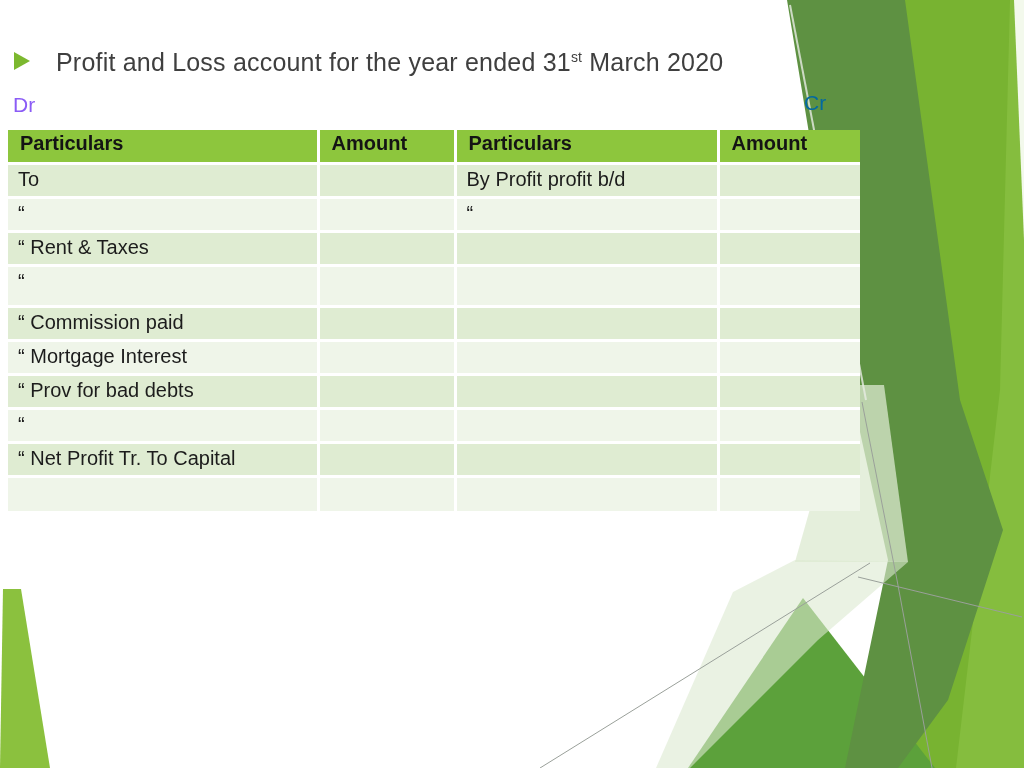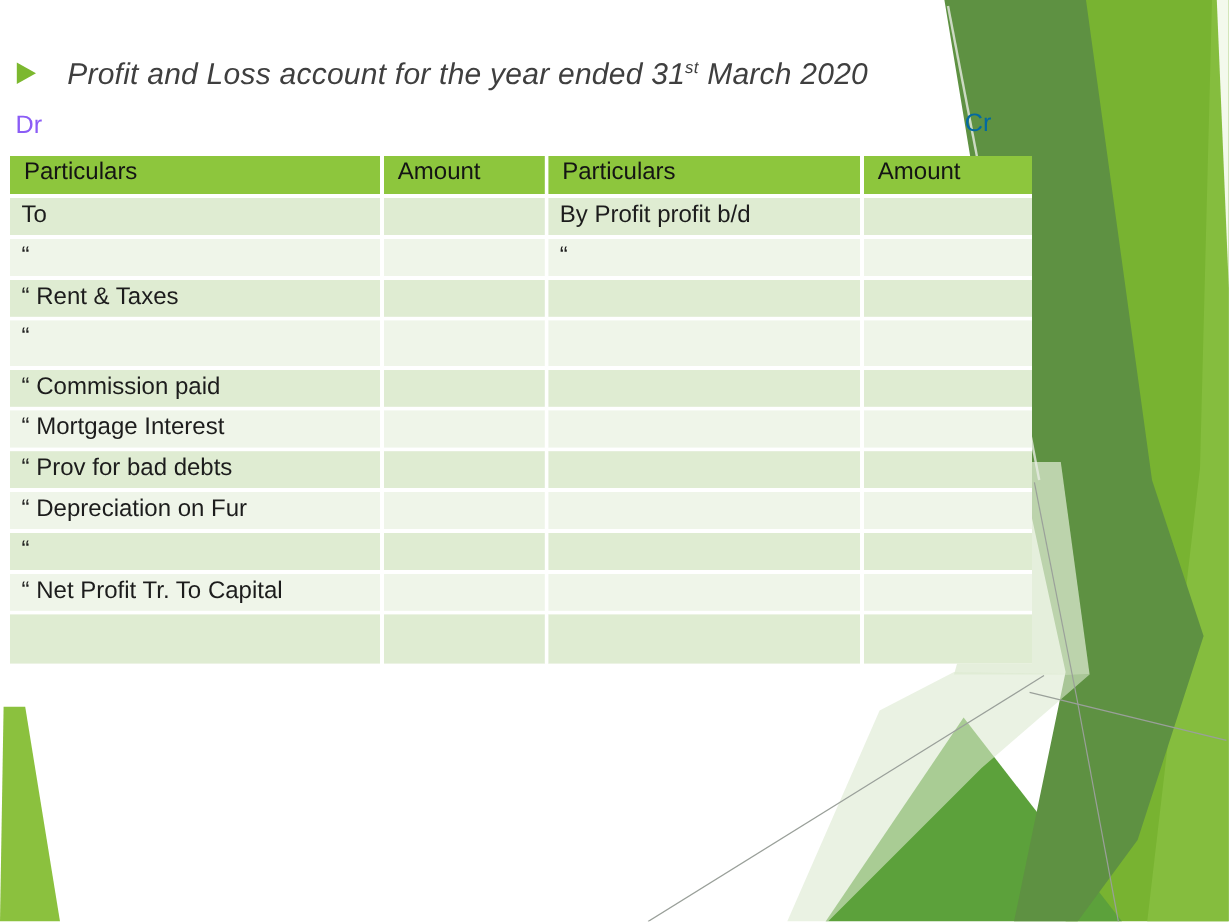--- a/index.html
+++ b/index.html
@@ -14,21 +14,21 @@
   
   .title-row{
     position:absolute;left:14px;top:48px;z-index:3;display:flex;align-items:flex-start;
   }
   .bullet-triangle{
     width:0;height:0;margin-top:4px;
     border-top:9px solid transparent;border-bottom:9px solid transparent;
     border-left:16px solid #7cb82f;
   }
   .title-text{
-    margin-left:26px;font-size:25px;color:#3f3f3f;letter-spacing:0.2px;font-style:italic;
+    margin-left:26px;font-size:25px;color:#3f3f3f;letter-spacing:0.2px;
   }
   .title-text .sup{font-size:14px;vertical-align:9px;}
   .dr-label{
     position:absolute;left:13px;top:93px;z-index:3;font-size:21px;color:#8b5cf6;
   }
   .cr-label{
     position:absolute;left:804px;top:91px;z-index:3;font-size:21px;color:#0369a1;
   }
   
   table.pl{
@@ -36,21 +36,21 @@
     width:852px;border-collapse:collapse;table-layout:fixed;
     background:#ffffff;
   }
   table.pl th, table.pl td{
     border-right:3px solid #ffffff;border-bottom:3px solid #ffffff;
     padding:3px 10px 0 10px;vertical-align:top;overflow:hidden;white-space:nowrap;
     font-size:20px;color:#1c1c1c;text-align:left;
   }
   table.pl th:last-child, table.pl td:last-child{border-right:none;}
   table.pl thead th{
-    background:#8dc63d;font-weight:normal;color:#141414;height:30px;
+    background:#8dc63d;font-weight:bold;color:#141414;height:30px;
     padding-top:2px;padding-left:12px;
   }
   table.pl tbody tr{height:34px;padding-left:25px;}
   table.pl tbody tr:nth-child(4){height:41px;}
   table.pl tbody tr:nth-child(11){height:42px;}
   table.pl tbody tr:nth-child(odd) td{background:#dfecd2;}
   table.pl tbody tr:nth-child(even) td{background:#eff5e9;}
   table.pl tbody tr:last-child td{border-bottom:none;}
 </style>
 </head>
@@ -134,26 +134,20 @@
       <td></td>
       <td></td>
     </tr>
         <tr>
       <td>“ Prov for bad debts</td>
       <td></td>
       <td></td>
       <td></td>
     </tr>
         <tr>
-      <td>“ Depreciation on Fur</td>
-      <td></td>
-      <td></td>
-      <td></td>
-    </tr>
-        <tr>
       <td>“</td>
       <td></td>
       <td></td>
       <td></td>
     </tr>
         <tr>
       <td>“ Net Profit Tr. To Capital</td>
       <td></td>
       <td></td>
       <td></td>

